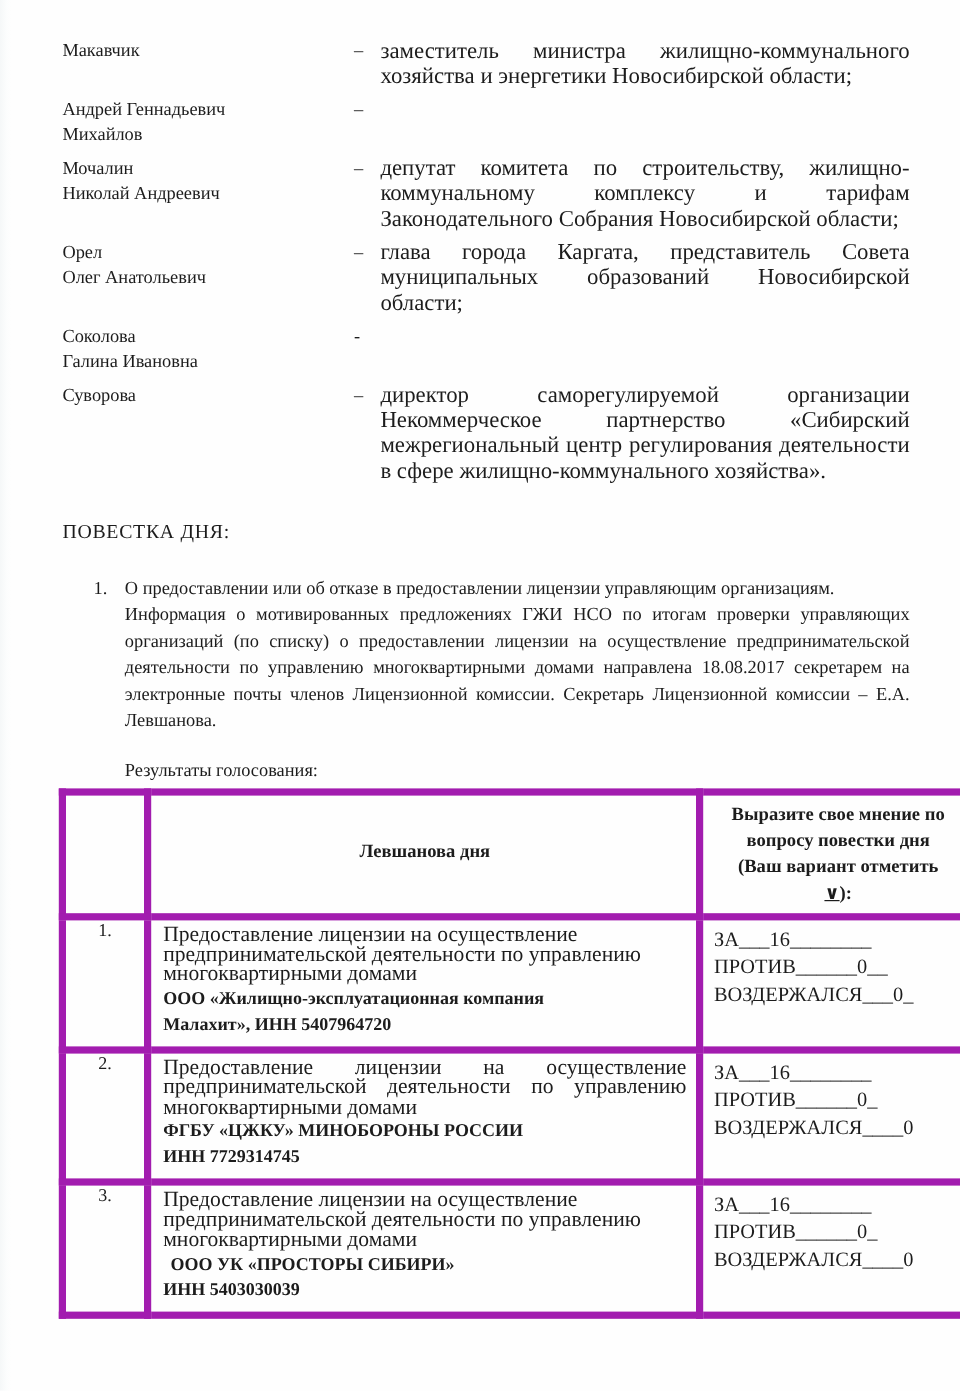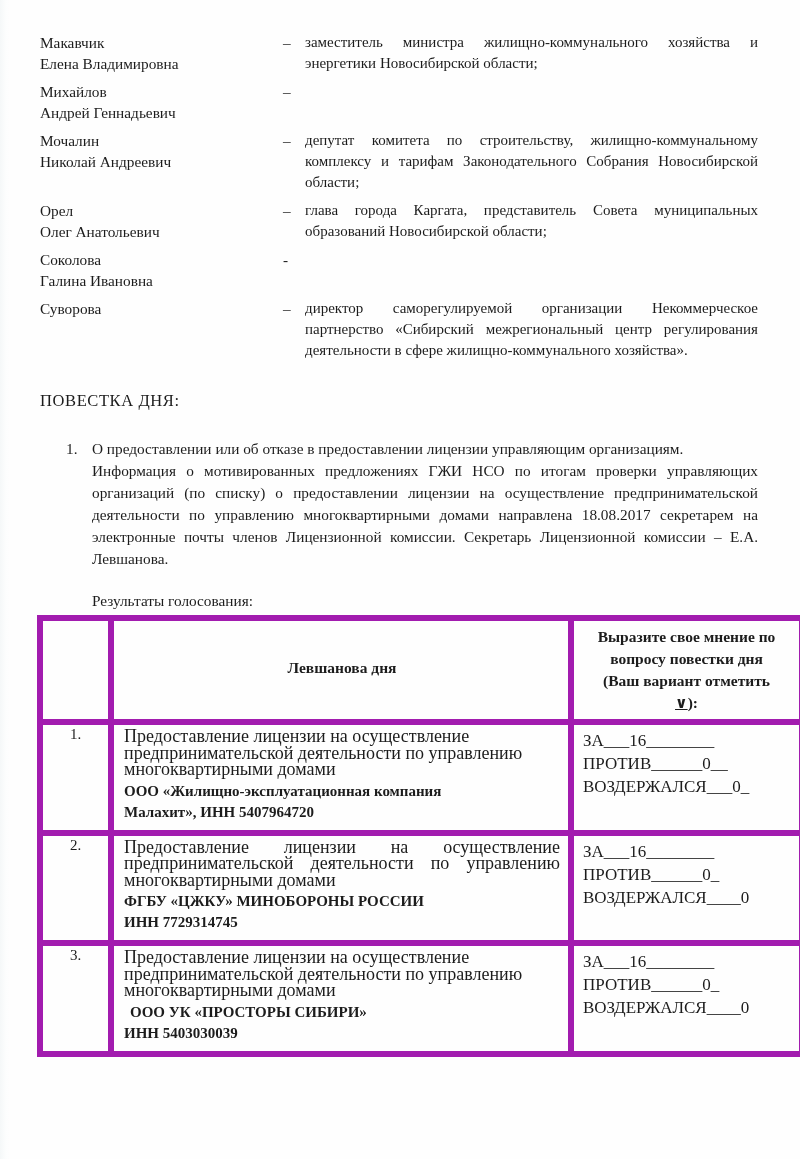--- a/index.html
+++ b/index.html
@@ -7,27 +7,27 @@
     width:800px;height:1159px;overflow:hidden;
     background:#fefefe;color:#1c1c1c;
     font-family:"Liberation Serif","DejaVu Serif",serif;
     position:relative;
   }
   .scan-edge{
     position:absolute;left:0;top:0;width:10px;height:100%;
     background:linear-gradient(90deg,#eef3f4 0%,#fbfdfd 60%,rgba(255,255,255,0) 100%);
     opacity:.55;pointer-events:none;
   }
-  .page{padding:32px 42px 0 40px;position:relative;}
+  .page{padding:32px 42px 0 16px;position:relative;margin-left:36px;}
 
   
   .member{display:flex;margin-bottom:7px;}
   .m-name{width:243px;flex:none;font-size:15.3px;line-height:21px;}
   .m-dash{width:22px;flex:none;font-size:15.3px;line-height:21px;}
-  .m-pos{flex:1;font-size:15px;line-height:21px;text-align:justify;}
+  .m-pos{flex:1;font-size:19px;line-height:21px;text-align:justify;}
 
   
   .heading{
     font-size:16.5px;font-weight:normal;
     letter-spacing:.6px;margin:30px 0 0 0;
   }
   .agenda-item{
     margin:27px 0 0 26px;font-size:15.3px;line-height:22px;
     text-align:justify;position:relative;padding-left:26px;
   }
@@ -59,30 +59,29 @@
 
 <div class="scan-edge"></div>
 
 <div class="page">
 
   <div>
 
     <div class="member">
       <div class="m-name">
         <div>Макавчик</div>
-        <div>Елена Владимировна</div>
       </div>
       <div class="m-dash">–</div>
       <div class="m-pos">заместитель министра жилищно-коммунального хозяйства и энергетики Новосибирской области;</div>
     </div>
 
     <div class="member">
       <div class="m-name">
+        <div>Андрей Геннадьевич</div>
         <div>Михайлов</div>
-        <div>Андрей Геннадьевич</div>
       </div>
       <div class="m-dash">–</div>
     </div>
 
     <div class="member">
       <div class="m-name">
         <div>Мочалин</div>
         <div>Николай Андреевич</div>
       </div>
       <div class="m-dash">–</div>

